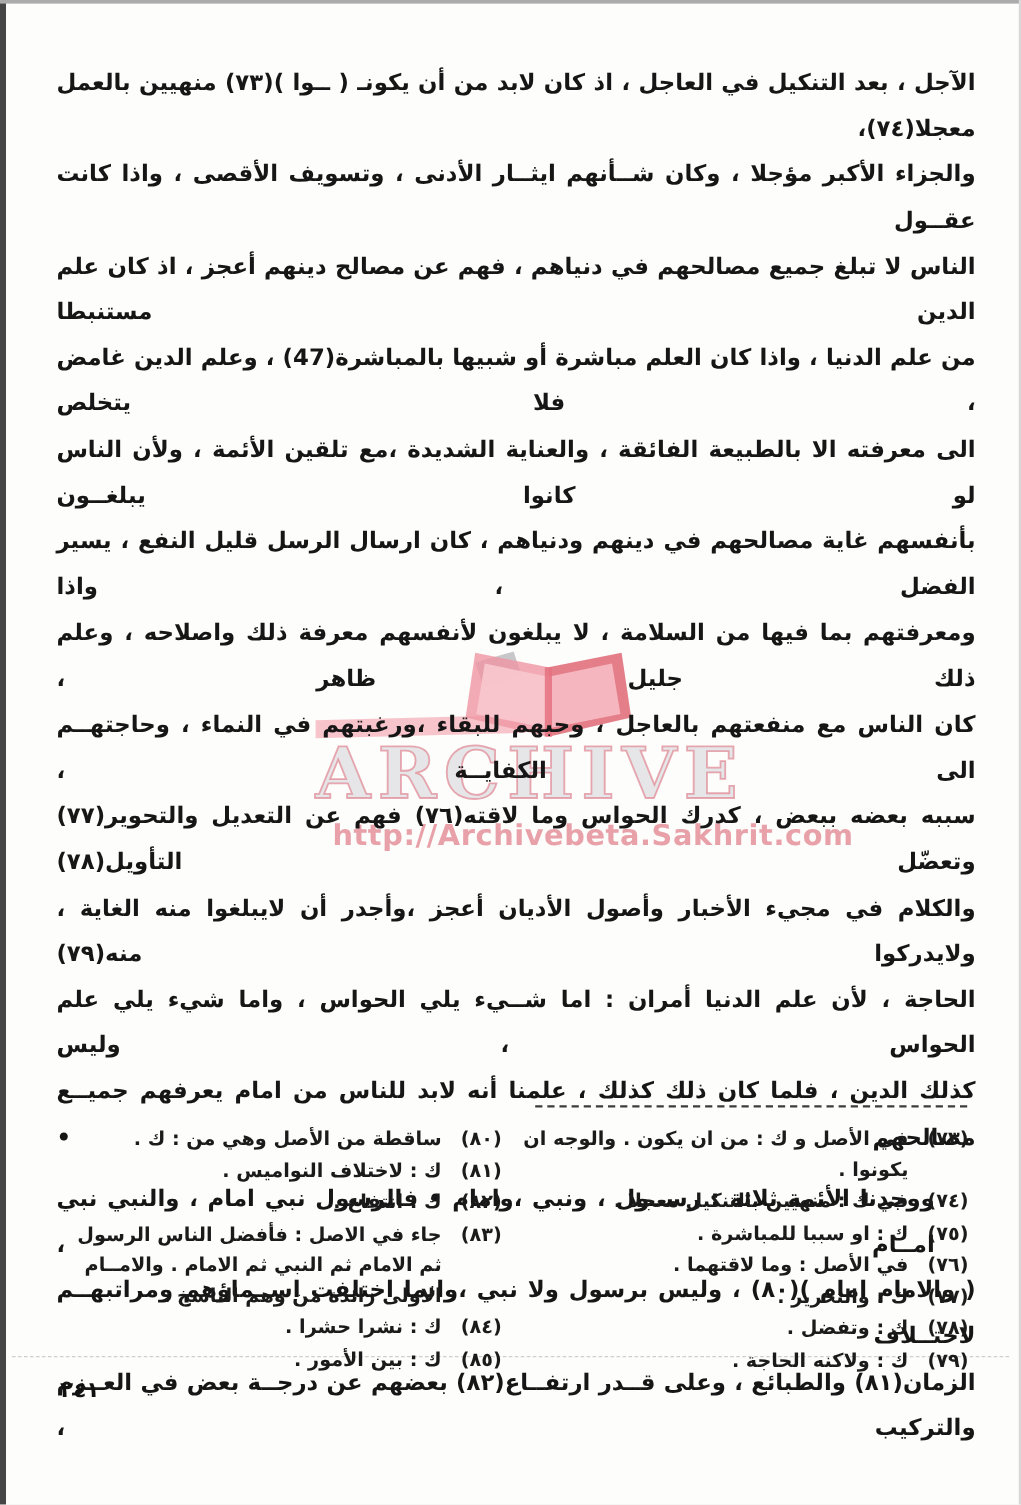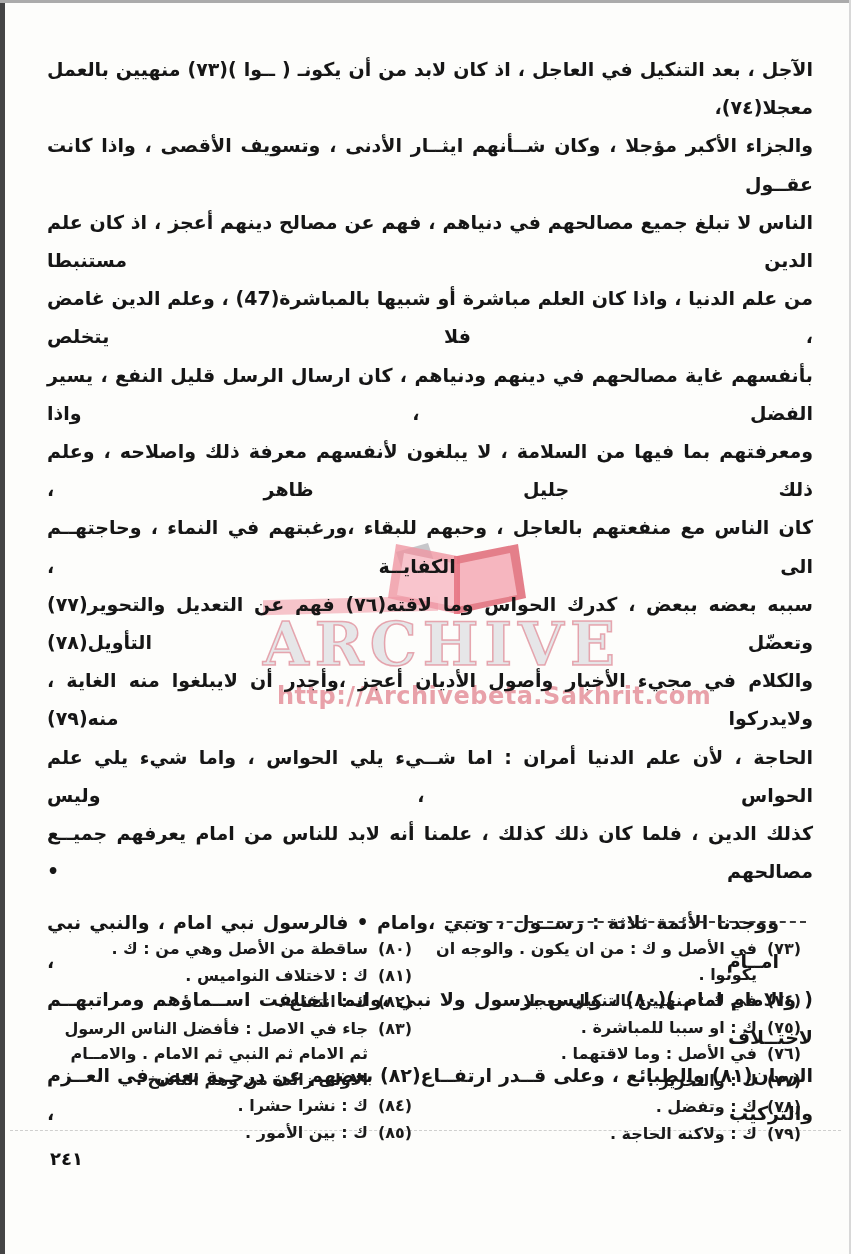--- a/index.html
+++ b/index.html
@@ -56,21 +56,21 @@
     border-top:2px dashed #3c3c3c;
   }
   .footnotes{
     position:absolute;top:936px;left:47px;right:38px;
     direction:rtl;
     display:flex;gap:12px;
     font-weight:700;color:#1b1b1b;
   }
   .fn-col{width:50%;font-size:16px;}
   .fn-row{display:flex;gap:10px;line-height:25.5px;margin-bottom:1px;}
-  .fn-num{flex:0 0 46px;text-align:left;}
+  .fn-num{flex:0 0 46px;text-align:center;}
   .fn-text{flex:1;text-align:right;}
 
   .page-number{
     position:absolute;left:50px;top:1148px;
     font-size:18px;font-weight:700;color:#111;
   }
 </style>
 </head>
 <body>
 
@@ -96,20 +96,21 @@
   </div>
 
   <div class="content">
 
     <div class="main-text">
       <div class="para para1">
           <div class="tline">الآجل ، بعد التنكيل في العاجل ، اذ كان لابد من أن يكونـ ( ــوا )(٧٣) منهيين بالعمل معجلا(٧٤)،</div>
           <div class="tline">والجزاء الأكبر مؤجلا ، وكان شــأنهم ايثــار الأدنى ، وتسويف الأقصى ، واذا كانت عقــول</div>
           <div class="tline">الناس لا تبلغ جميع مصالحهم في دنياهم ، فهم عن مصالح دينهم أعجز ، اذ كان علم الدين مستنبطا</div>
           <div class="tline">من علم الدنيا ، واذا كان العلم مباشرة أو شبيها بالمباشرة(47) ، وعلم الدين غامض ، فلا يتخلص</div>
+          <div class="tline">الى معرفته الا بالطبيعة الفائقة ، والعناية الشديدة ،مع تلقين الأئمة ، ولأن الناس لو كانوا يبلغــون</div>
           <div class="tline">بأنفسهم غاية مصالحهم في دينهم ودنياهم ، كان ارسال الرسل قليل النفع ، يسير الفضل ، واذا</div>
           <div class="tline">ومعرفتهم بما فيها من السلامة ، لا يبلغون لأنفسهم معرفة ذلك واصلاحه ، وعلم ذلك جليل ظاهر ،</div>
           <div class="tline">كان الناس مع منفعتهم بالعاجل ، وحبهم للبقاء ،ورغبتهم في النماء ، وحاجتهــم الى الكفايــة ،</div>
           <div class="tline">سببه بعضه ببعض ، كدرك الحواس وما لاقته(٧٦) فهم عن التعديل والتحوير(٧٧) وتعضّل التأويل(٧٨)</div>
           <div class="tline">والكلام في مجيء الأخبار وأصول الأديان أعجز ،وأجدر أن لايبلغوا منه الغاية ، ولايدركوا منه(٧٩)</div>
           <div class="tline">الحاجة ، لأن علم الدنيا أمران : اما شــيء يلي الحواس ، واما شيء يلي علم الحواس ، وليس</div>
           <div class="tline">كذلك الدين ، فلما كان ذلك كذلك ، علمنا أنه لابد للناس من امام يعرفهم جميــع مصالحهم •</div>
         </div>
       <div class="para para2">
           <div class="tline">ووجدنا الأئمة ثلاثة : رســول ، ونبي ،وامام • فالرسول نبي امام ، والنبي نبي امــام ،</div>

